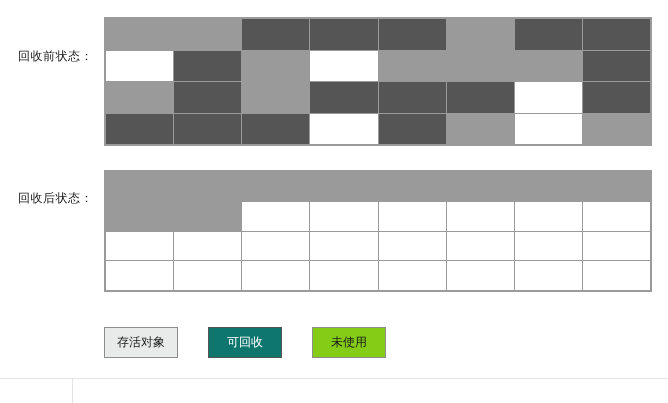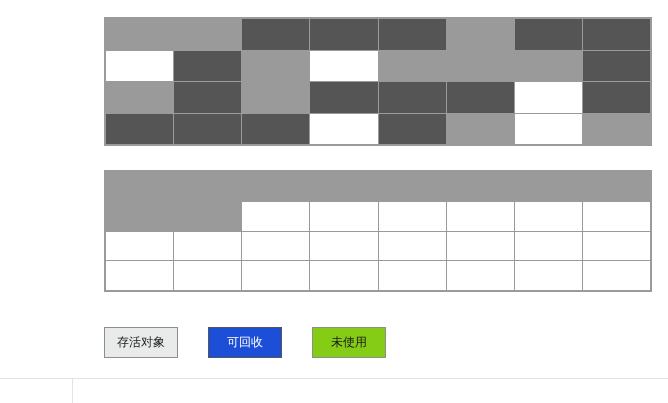--- a/index.html
+++ b/index.html
@@ -77,21 +77,21 @@
     box-sizing: border-box;
     border: 1px solid #8d8d8d;
     padding: 0 10px;
   }
   #legend-live {
     background: #e9ebeb;
     color: #1a1a1a;
     margin-right: 30px;
   }
   #legend-garbage {
-    background: #1d4ed8;
+    background: #0f766e;
     color: #ffffff;
     border-color: #555555;
     margin-right: 30px;
   }
   #legend-free {
     background: #84cc16;
     color: #1a1a1a;
   }
 
   .faint-line {
@@ -99,20 +99,21 @@
     background: #e3e3e3;
   }
   #faint-h { left: 0; top: 378px; width: 668px; height: 1px; }
   #faint-v { left: 72px; top: 378px; width: 1px; height: 25px; }
 </style>
 </head>
 <body>
 
 <div class="diagram">
 
+  <div class="row-label" id="label-before">回收前状态：</div>
 
   <div class="grid" id="grid-before">
       <div class="cell live"></div>
       <div class="cell live"></div>
       <div class="cell garbage"></div>
       <div class="cell garbage"></div>
       <div class="cell garbage"></div>
       <div class="cell live"></div>
       <div class="cell garbage"></div>
       <div class="cell garbage"></div>
@@ -135,20 +136,21 @@
       <div class="cell garbage"></div>
       <div class="cell garbage"></div>
       <div class="cell garbage"></div>
       <div class="cell free"></div>
       <div class="cell garbage"></div>
       <div class="cell live"></div>
       <div class="cell free"></div>
       <div class="cell live"></div>
     </div>
 
+  <div class="row-label" id="label-after">回收后状态：</div>
 
   <div class="grid" id="grid-after">
       <div class="cell live"></div>
       <div class="cell live"></div>
       <div class="cell live"></div>
       <div class="cell live"></div>
       <div class="cell live"></div>
       <div class="cell live"></div>
       <div class="cell live"></div>
       <div class="cell live"></div>

